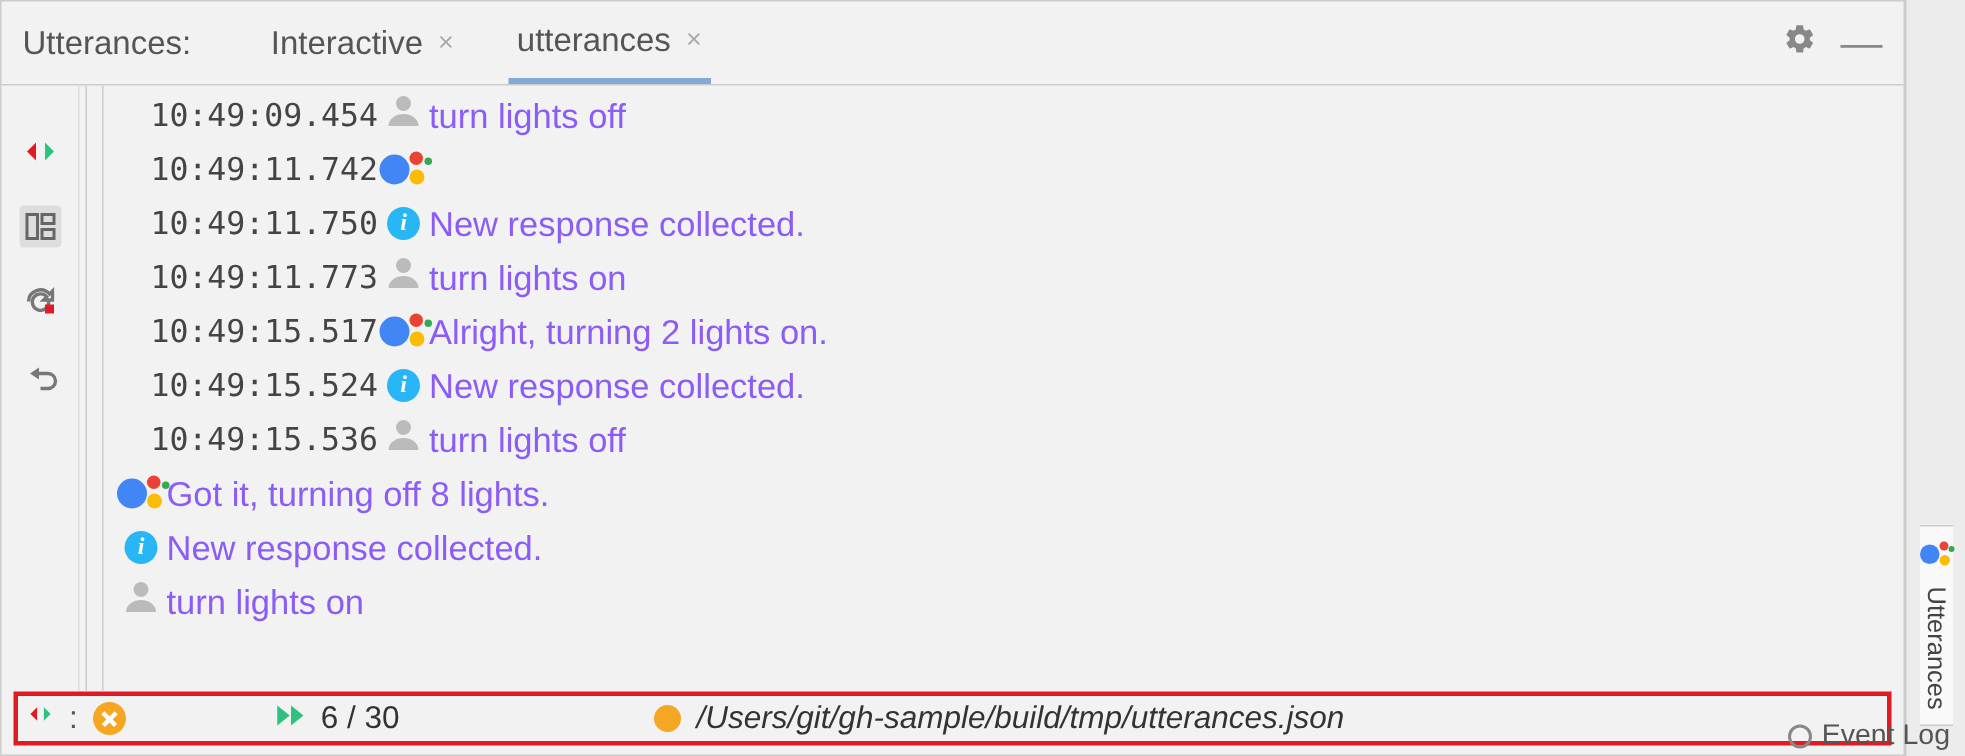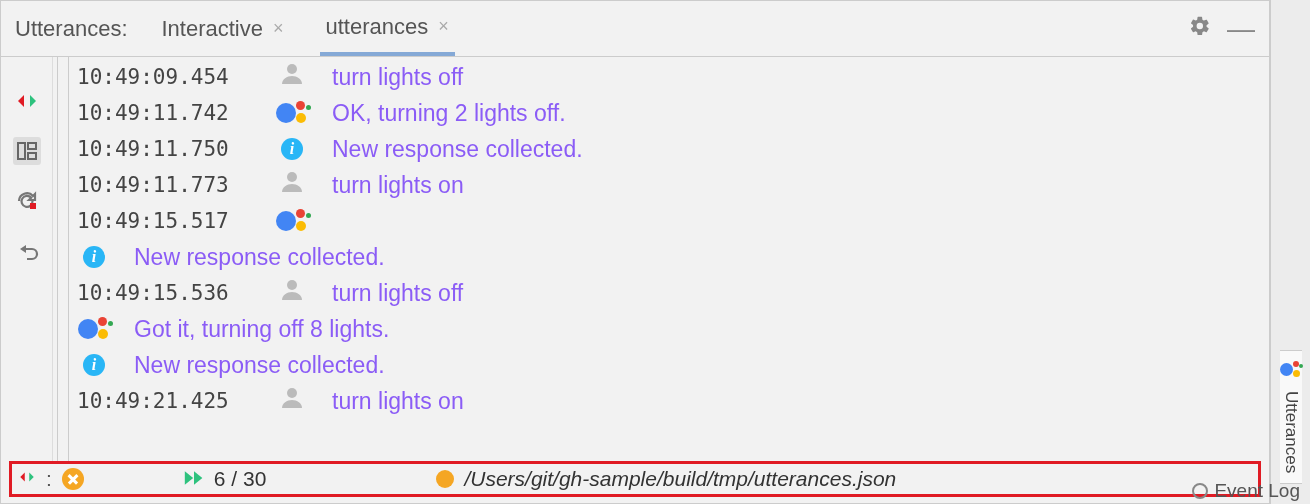--- a/index.html
+++ b/index.html
@@ -1,35 +1,35 @@
 <!DOCTYPE html>
 <html><head>
 <meta charset="utf-8">
 <style>
   * { box-sizing: border-box; margin: 0; padding: 0; }
   html, body { width: 1310px; height: 504px; font-family: -apple-system, "Helvetica Neue", Arial, sans-serif; background: #f2f2f2; color: #333; overflow: hidden; }
   .app { display: flex; height: 504px; }
   .main { flex: 1; display: flex; flex-direction: column; border: 1px solid #ccc; background: #f2f2f2; }
   .header { display: flex; align-items: center; height: 56px; border-bottom: 1px solid #ccc; padding: 0 14px; font-size: 22px; color: #555; }
-  .header .title { margin-right: 28px; }
+  .header .title { margin-right: 47px; }
   .tab { display: flex; align-items: center; gap: 10px; height: 100%; margin-right: 30px; padding: 0 6px; justify-content: space-between; }
   .tab.active { border-bottom: 4px solid #85a9d6; }
   .tab .close { color: #aaa; font-size: 18px; cursor: pointer; }
   .header .spacer { flex: 1; }
   .gear-icon svg { width: 22px; height: 22px; fill: #888; }
   .minimize { font-size: 28px; color: #888; margin-left: 16px; cursor: pointer; line-height: 10px; }
   .body { flex: 1; display: flex; overflow: hidden; }
   .toolbar { width: 52px; border-right: 1px solid #ddd; display: flex; flex-direction: column; align-items: center; padding-top: 30px; gap: 22px; }
   .tool { width: 28px; height: 28px; display:flex; align-items:center; justify-content:center; cursor:pointer; }
   .tool svg { width: 24px; height: 24px; }
   .tool.layout { background: #ddd; border-radius: 3px; }
   .log { flex: 1; overflow: hidden; position: relative; }
   .gutter { position:absolute; left:0; top:0; bottom:0; width:12px; border-left:1px solid #ccc; border-right:1px solid #ccc; margin-left:4px;}
   .rows { margin-left: 24px; padding-top: 2px; font-size: 23px; }
-  .row { display: flex; align-items: center; height: 36px; gap: 23px; white-space: nowrap; }
+  .row { display: flex; align-items: center; height: 36px; gap: 0; white-space: nowrap; text-align: right; }
   .ts { font-family: Menlo, Consolas, monospace; font-size: 21px; color: #444; width: 175px; }
   .icon-cell { width: 34px; display:flex; justify-content:center; }
   .user-icon svg { width:24px; height:24px; fill:#bbb; }
   .assistant-icon { position: relative; width:32px; height:28px; }
   .assistant-icon .big { position:absolute; left:0; top:4px; width:20px; height:20px; border-radius:50%; background:#4285F4; }
   .assistant-icon .r { position:absolute; left:20px; top:2px; width:9px; height:9px; border-radius:50%; background:#EA4335; }
   .assistant-icon .y { position:absolute; left:20px; top:14px; width:10px; height:10px; border-radius:50%; background:#FBBC05; }
   .assistant-icon .g { position:absolute; left:30px; top:6px; width:5px; height:5px; border-radius:50%; background:#34A853; }
   .info-icon { width:22px; height:22px; border-radius:50%; background:#29b6f6; color:#fff; font-style:italic; font-weight:bold; font-family: Georgia, serif; font-size:16px; display:flex; align-items:center; justify-content:center; }
   .msg { color: #8b5cf6; }
@@ -124,21 +124,20 @@
             <div class="row">
               <span class="ts">10:49:11.742</span>
               <span class="icon-cell">
                 <span class="assistant-icon">
                   <span class="big"></span>
                   <span class="r"></span>
                   <span class="y"></span>
                   <span class="g"></span>
                 </span>
               </span>
-              <span class="msg">OK, turning 2 lights off.</span>
             </div>
             <div class="row">
               <span class="ts">10:49:11.750</span>
               <span class="icon-cell">
                 <span class="info-icon">i</span>
               </span>
               <span class="msg">New response collected.</span>
             </div>
             <div class="row">
               <span class="ts">10:49:11.773</span>
@@ -153,22 +152,24 @@
             <div class="row">
               <span class="ts">10:49:15.517</span>
               <span class="icon-cell">
                 <span class="assistant-icon">
                   <span class="big"></span>
                   <span class="r"></span>
                   <span class="y"></span>
                   <span class="g"></span>
                 </span>
               </span>
-            </div>
-            <div class="row">
+              <span class="msg">Alright, turning 2 lights on.</span>
+            </div>
+            <div class="row">
+              <span class="ts">10:49:15.524</span>
               <span class="icon-cell">
                 <span class="info-icon">i</span>
               </span>
               <span class="msg">New response collected.</span>
             </div>
             <div class="row">
               <span class="ts">10:49:15.536</span>
               <span class="icon-cell">
                 <span class="user-icon"><svg viewBox="0 0 24 24">
                     <circle cx="12" cy="7" r="5"></circle>
@@ -188,21 +189,20 @@
               </span>
               <span class="msg">Got it, turning off 8 lights.</span>
             </div>
             <div class="row">
               <span class="icon-cell">
                 <span class="info-icon">i</span>
               </span>
               <span class="msg">New response collected.</span>
             </div>
             <div class="row">
-              <span class="ts">10:49:21.425</span>
               <span class="icon-cell">
                 <span class="user-icon"><svg viewBox="0 0 24 24">
                     <circle cx="12" cy="7" r="5"></circle>
                     <path d="M2 22c0-5 5-8 10-8s10 3 10 8Z"></path>
                   </svg></span>
               </span>
               <span class="msg">turn lights on</span>
             </div>
           </div>
       </div>

